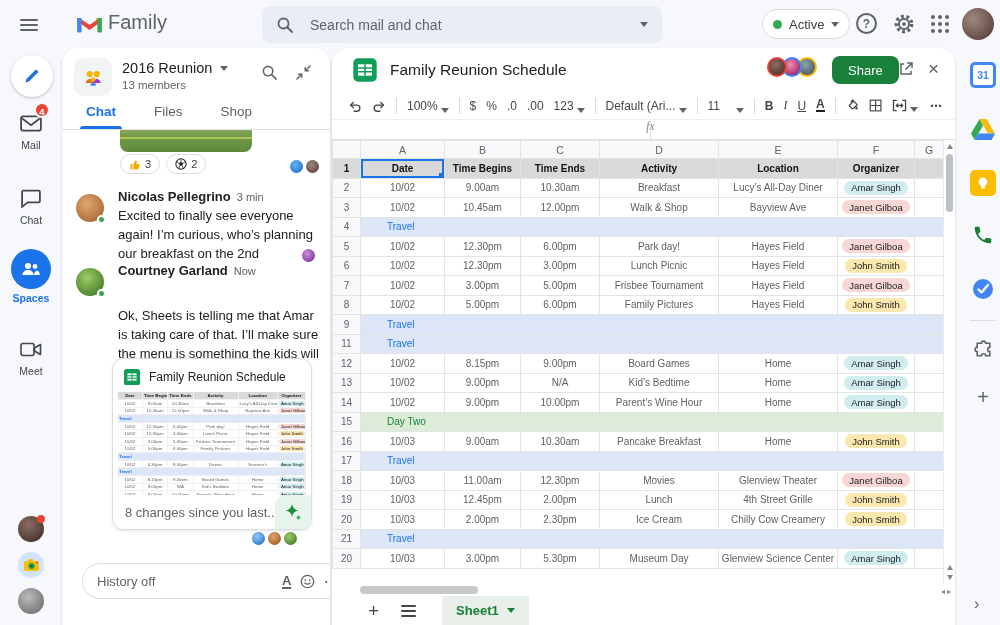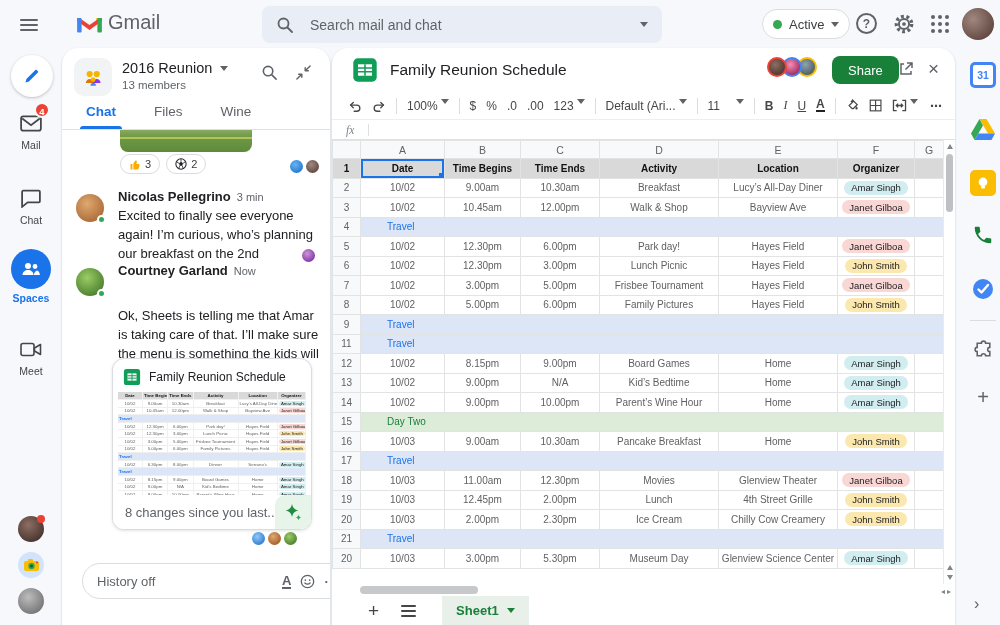--- a/index.html
+++ b/index.html
@@ -95,26 +95,26 @@
   #collabs{position:absolute;left:440px;top:9px;display:flex;}
   .collab{width:20px;height:20px;border-radius:50%;margin-left:-5px;}
   #collab1{border:2px solid #ea4335;background:radial-gradient(circle at 40% 35%,#8d6e63,#3e2723);z-index:3;}
   #collab2{border:2px solid #4285f4;background:radial-gradient(circle at 40% 35%,#f48fb1,#880e4f);z-index:2;}
   #collab3{border:2px solid #fbbc04;background:radial-gradient(circle at 40% 35%,#90a4ae,#37474f);z-index:1;}
   #share-btn{position:absolute;left:500px;top:8px;height:28px;background:#188038;color:#fff;font-size:13px;font-weight:500;border:none;border-radius:8px;padding:0 16px;display:flex;align-items:center;}
   #openin-btn{position:absolute;left:566px;top:13px;}
   #close-btn{position:absolute;left:596px;top:8px;font-size:19px;color:#5f6368;line-height:26px;}
   #sheet-toolbar{position:absolute;left:0;top:44px;width:100%;height:28px;display:flex;align-items:center;padding:0 12px 0 16px;gap:10px;font-size:12px;color:#444746;border-bottom:1px solid #eceff1;}
   .tb-sep{width:1px;height:16px;background:#dadce0;}
-  .tb-item{display:flex;align-items:flex-start;gap:3px;white-space:nowrap;}
+  .tb-item{display:flex;align-items:flex-end;gap:3px;white-space:nowrap;}
   .tb-b{font-weight:700;} .tb-i{font-style:italic;font-family:"Liberation Serif",serif;} .tb-u{text-decoration:underline;}
   .tb-a{font-weight:700;border-bottom:2px solid #202124;line-height:11px;}
   #tb-font{max-width:86px;overflow:hidden;text-overflow:ellipsis;}
   #tb-more{margin-left:2px;font-weight:700;letter-spacing:1px;}
-  #fx-bar{position:absolute;left:0;top:72px;width:100%;height:20px;border-bottom:1px solid #e0e0e0;display:flex;align-items:center;}
+  #fx-bar{position:absolute;left:0;top:72px;width:100%;height:20px;border-bottom:1px solid #e0e0e0;display:flex;align-items:center;flex-direction:column;}
   #fx-label{font-style:italic;font-size:11.5px;color:#80868b;margin-left:14px;font-family:"Liberation Serif",serif;}
   #fx-div{width:1px;height:12px;background:#e0e0e0;margin-left:14px;}
   
   #grid-wrap{position:absolute;left:0;top:92px;width:611px;height:444px;overflow:hidden;}
   #grid{border-collapse:collapse;table-layout:fixed;width:611px;}
   #grid th,#grid td{border:1px solid #e2e3e3;overflow:hidden;white-space:nowrap;font-weight:400;}
   #grid .colh{height:18px;background:#f8f9fa;color:#5f6368;font-size:10.5px;text-align:center;}
   #grid .corner{background:#f8f9fa;}
   #grid .rn{background:#f8f9fa;color:#5f6368;font-size:10px;text-align:center;}
   #grid td{height:19.5px;font-size:10px;color:#616161;text-align:center;}
@@ -161,21 +161,21 @@
       <div></div>
       <div></div>
       <div></div>
     </div>
   <svg id="gmail-logo" width="27" height="21" viewBox="0 0 24 18">
     <path fill="#fbbc04" d="M23 4l-5 3.6V4z"></path>
     <path fill="#ea4335" d="M1 6.8V4h2l9 6.3L21 4h2v2.8L12 14.8z"></path>
     <rect fill="#4285f4" x="1" y="4" width="4" height="13" rx="1"></rect>
     <rect fill="#34a853" x="19" y="4" width="4" height="13" rx="1"></rect>
   </svg>
-  <span id="gmail-word">Gmail</span>
+  <span id="gmail-word">Family</span>
   <div id="search-pill">
     <svg width="18" height="18" viewBox="0 0 18 18">
         <circle cx="7.5" cy="7.5" r="5" fill="none" stroke="#5f6368" stroke-width="1.8"></circle>
         <line x1="11.5" y1="11.5" x2="16" y2="16" stroke="#5f6368" stroke-width="1.8" stroke-linecap="round"></line>
       </svg>
     <input placeholder="Search mail and chat" style="">
     <span class="caret"></span>
   </div>
   <div id="status-pill">
     <span class="green-dot"></span>
@@ -286,21 +286,21 @@
     </svg>
 
   <div id="chat-tabs">
     <div class="tab active">
         <span>Chat</span>
       </div>
     <div class="tab">
         <span>Files</span>
       </div>
     <div class="tab">
-        <span>Wine</span>
+        <span>Shop</span>
       </div>
   </div>
 
   <div id="chat-photo"></div>
   <div id="reactions">
     <div class="reaction">
       <svg width="12" height="13" viewBox="0 0 14 16">
           <path fill="#f9ab00" d="M1.5 7.5h2.3V14H1.5zM5 14h4.9c.7 0 1.3-.4 1.5-1.1l1.2-3.6c.3-.9-.4-1.8-1.4-1.8H8.7l.6-2.7C9.5 3.7 8.8 3 8 3c-.3 0-.6.2-.8.4L5 7z"></path>
         </svg>
       <span>3</span>

